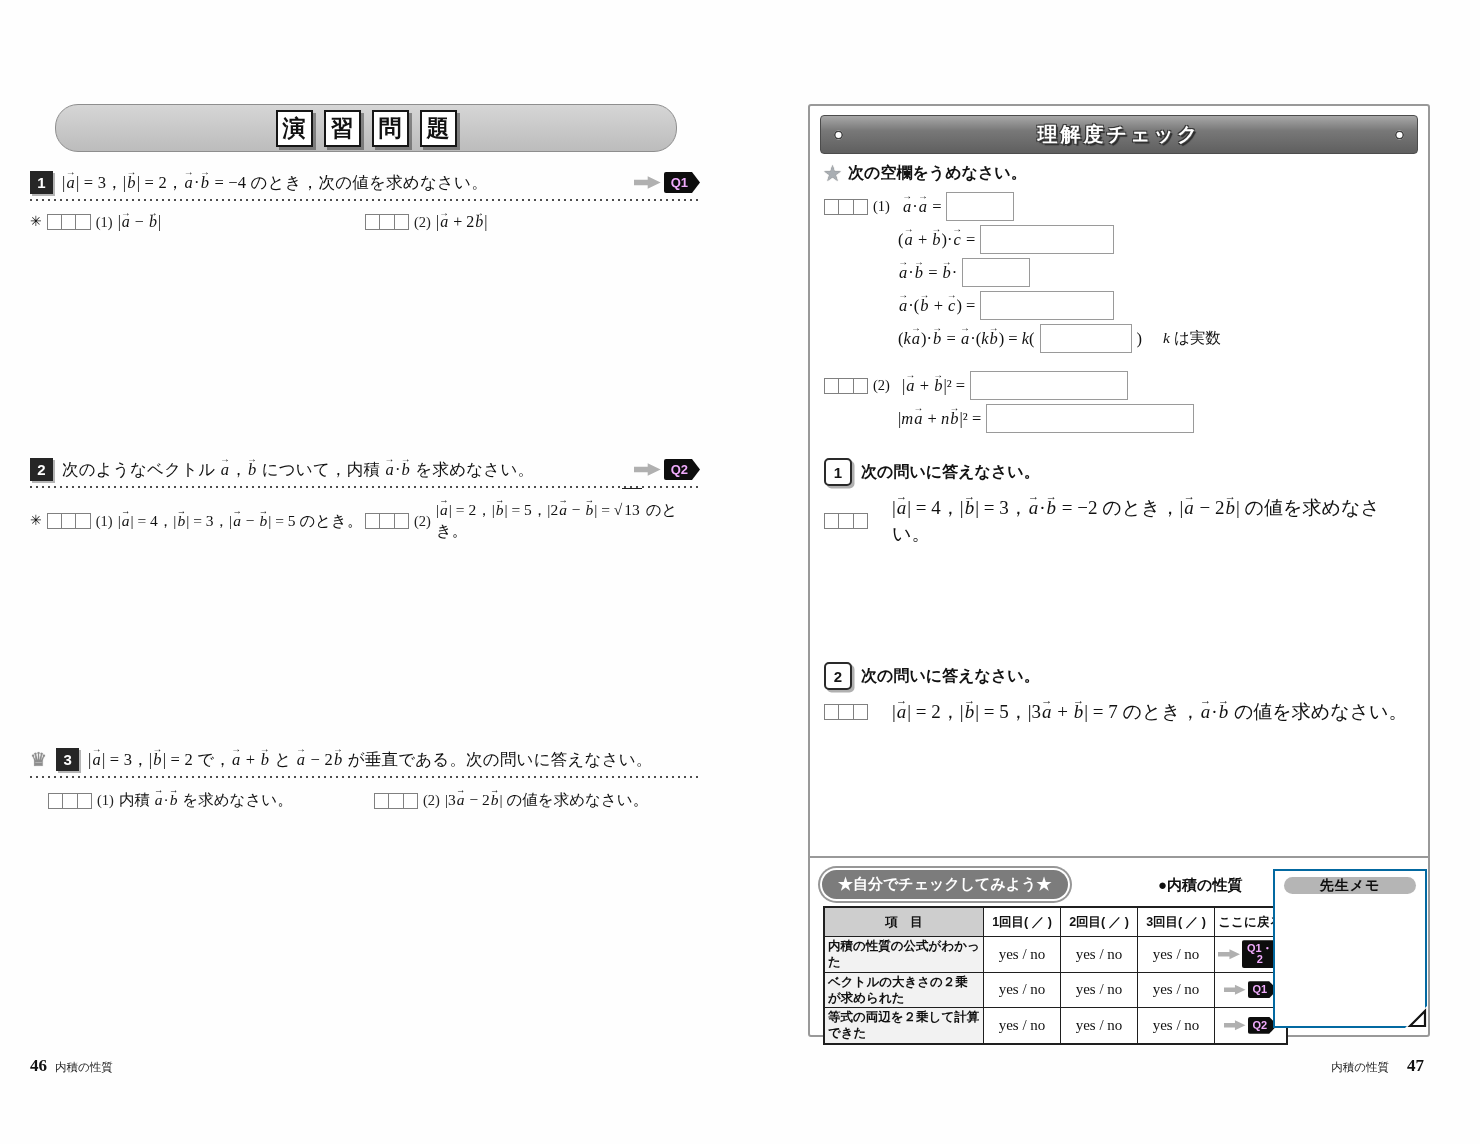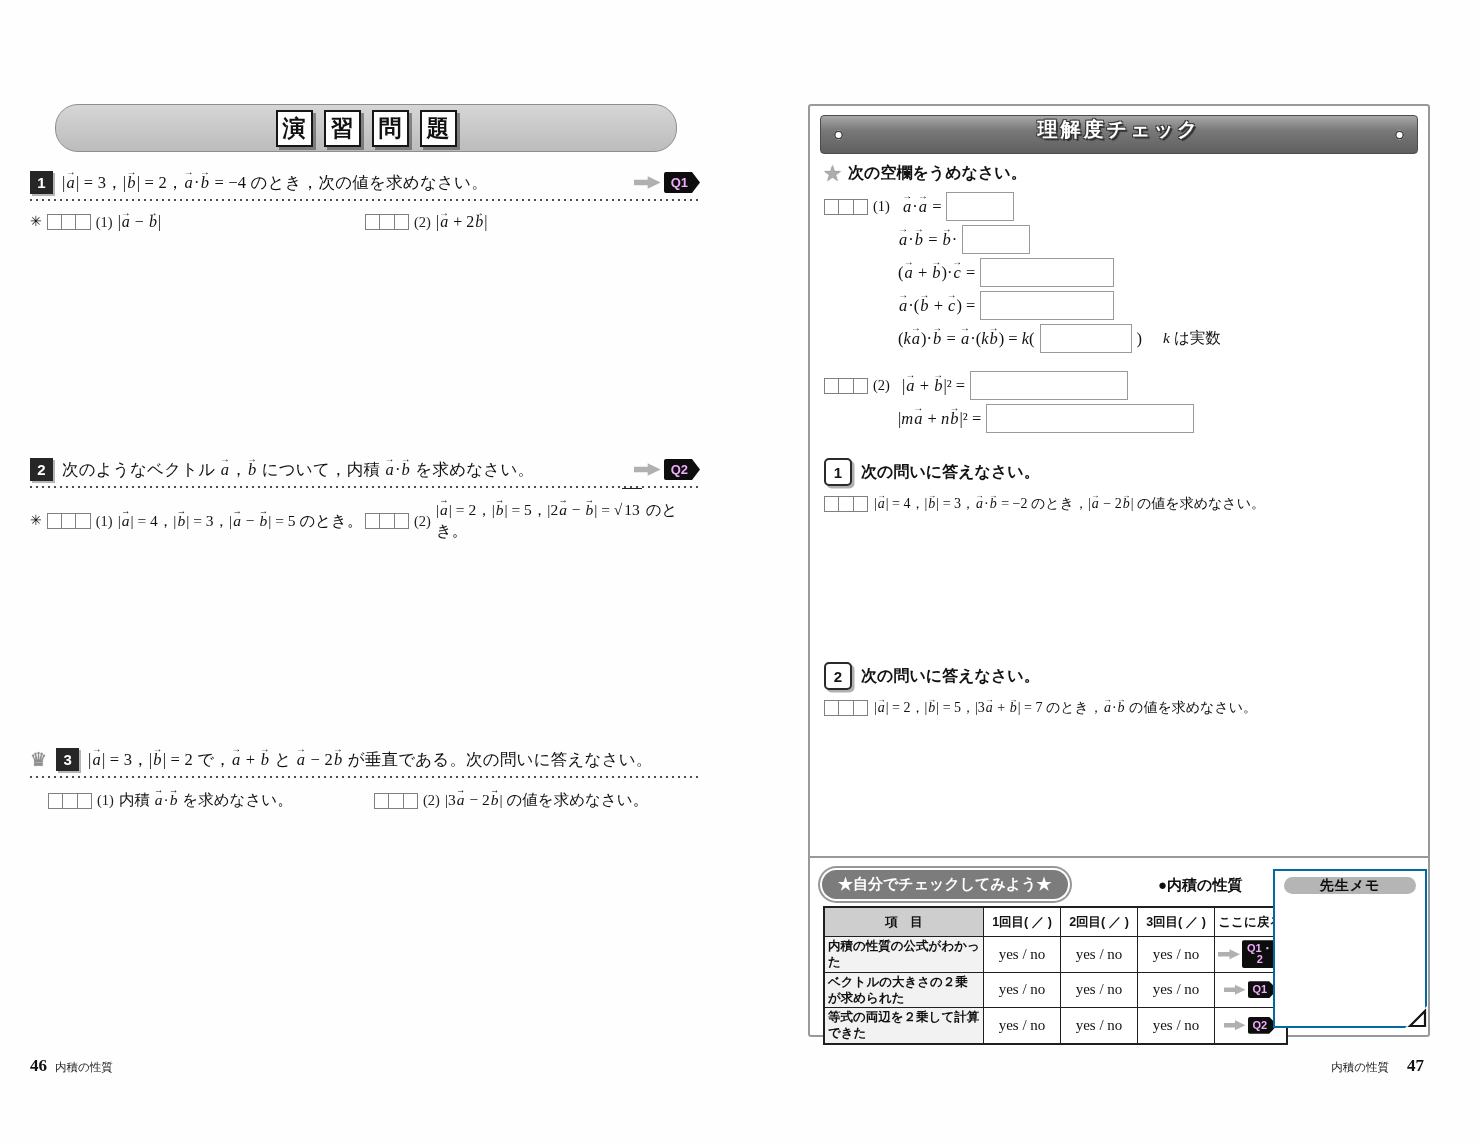--- a/index.html
+++ b/index.html
@@ -52,41 +52,41 @@
   .qgroup{margin-left:auto;display:flex;align-items:center;gap:3px;}
   .parts{display:grid;grid-template-columns:1fr 1fr;margin-top:12px;}
   .part{display:flex;align-items:center;gap:5px;font-size:16px;}
   .plabel{font-size:14.5px;color:#222;}
 
   
   #right-page{position:absolute;left:808px;top:104px;width:618px;height:929px;
     border:2px solid #999;border-radius:3px;background:#fff;}
   .r-banner{position:absolute;left:10px;right:10px;top:9px;height:37px;border-radius:4px;
     background:linear-gradient(180deg,#a8a8a8 0%,#787878 40%,#5f5f5f 100%);border:1px solid #4c4c4c;
-    display:flex;align-items:flex-start;justify-content:center;}
+    display:flex;align-items:center;justify-content:center;}
   .r-banner .dot{position:absolute;top:50%;width:9px;height:9px;border-radius:50%;background:#fdfdfd;
     transform:translateY(-50%);box-shadow:inset 0 0 0 1.5px #3f3f3f;}
   .r-banner .dot.left{left:13px;} .r-banner .dot.right{right:13px;}
   .r-title{color:#fff;font-family:"Liberation Sans",sans-serif;font-weight:bold;font-size:20px;letter-spacing:3px;
     text-shadow:-1px -1px 0 #353535,1px -1px 0 #353535,-1px 1px 0 #353535,2px 2px 1px #2c2c2c;}
   .intro{position:absolute;left:14px;top:57px;display:flex;align-items:center;gap:7px;
     font-size:16px;font-weight:bold;}
   .fills{position:absolute;left:14px;top:84px;right:10px;}
   .fline{display:flex;align-items:center;height:33px;gap:5px;font-size:16.5px;}
   .fline.cont{margin-left:74px;}
   .flabel{width:24px;font-size:14.5px;flex:none;}
   .blank{height:27px;border:1.5px solid #9a9a9a;background:#fff;flex:none;align-self:center;}
   .blank.sm{width:66px;} .blank.md{width:90px;} .blank.lg{width:132px;}
   .blank.xl{width:156px;} .blank.xxl{width:206px;}
   .fnote{margin-left:16px;font-size:15.5px;}
   .gap-top{margin-top:14px;}
   .rprob{position:absolute;left:14px;right:10px;}
   .rhead{display:flex;align-items:center;gap:9px;}
   .rtitle{font-family:"Liberation Sans",sans-serif;font-weight:bold;font-size:16px;}
-  .rcond{display:flex;align-items:center;gap:6px;margin-top:9px;font-size:14px;}
+  .rcond{display:flex;align-items:center;gap:24px;margin-top:9px;font-size:19px;}
   .divider{position:absolute;left:0;right:0;top:750px;border-top:2px solid #999;}
 
   .badge{position:absolute;left:12px;top:764px;background:#7c7c7c;color:#fff;
     font-family:"Liberation Sans",sans-serif;font-weight:bold;font-size:15px;
     padding:5px 16px;border-radius:17px;box-shadow:0 0 0 2px #fff,0 0 0 4px #979797;}
   .topic{position:absolute;left:348px;top:770px;font-family:"Liberation Sans",sans-serif;
     font-weight:bold;font-size:15px;}
 
   table.checks{position:absolute;left:13px;top:800px;border-collapse:collapse;
     font-family:"Liberation Sans",sans-serif;border:2px solid #1f1f1f;background:#fff;}
@@ -236,26 +236,26 @@
       <span class="check3">
           <i></i>
           <i></i>
           <i></i>
         </span>
       <span class="flabel">(1)</span>
       <span><span class="vec">a</span>·<span class="vec">a</span> =</span>
       <span class="blank sm"></span>
     </div>
     <div class="fline cont">
+      <span>(<span class="vec">a</span> + <span class="vec">b</span>)·<span class="vec">c</span> =</span>
+      <span class="blank lg"></span>
+    </div>
+    <div class="fline cont">
       <span><span class="vec">a</span>·<span class="vec">b</span> = <span class="vec">b</span>·</span>
       <span class="blank sm"></span>
-    </div>
-    <div class="fline cont">
-      <span>(<span class="vec">a</span> + <span class="vec">b</span>)·<span class="vec">c</span> =</span>
-      <span class="blank lg"></span>
     </div>
     <div class="fline cont">
       <span><span class="vec">a</span>·(<span class="vec">b</span> + <span class="vec">c</span>) =</span>
       <span class="blank lg"></span>
     </div>
     <div class="fline cont">
       <span>(<i>k</i><span class="vec">a</span>)·<span class="vec">b</span> = <span class="vec">a</span>·(<i>k</i><span class="vec">b</span>) = <i>k</i>(</span>
       <span class="blank md"></span>
       <span>)</span>
       <span class="fnote"><i>k</i> は実数</span>

